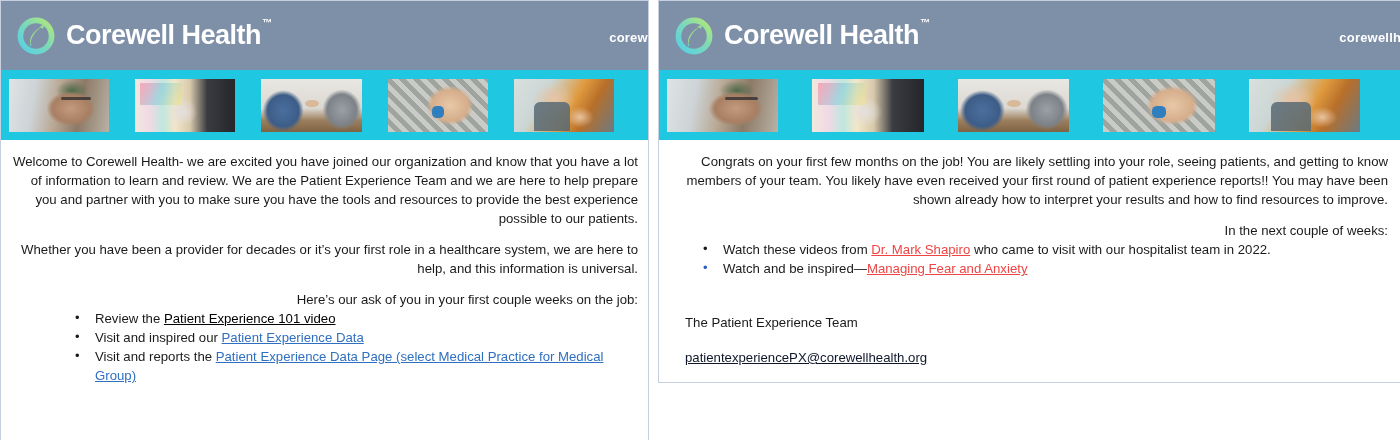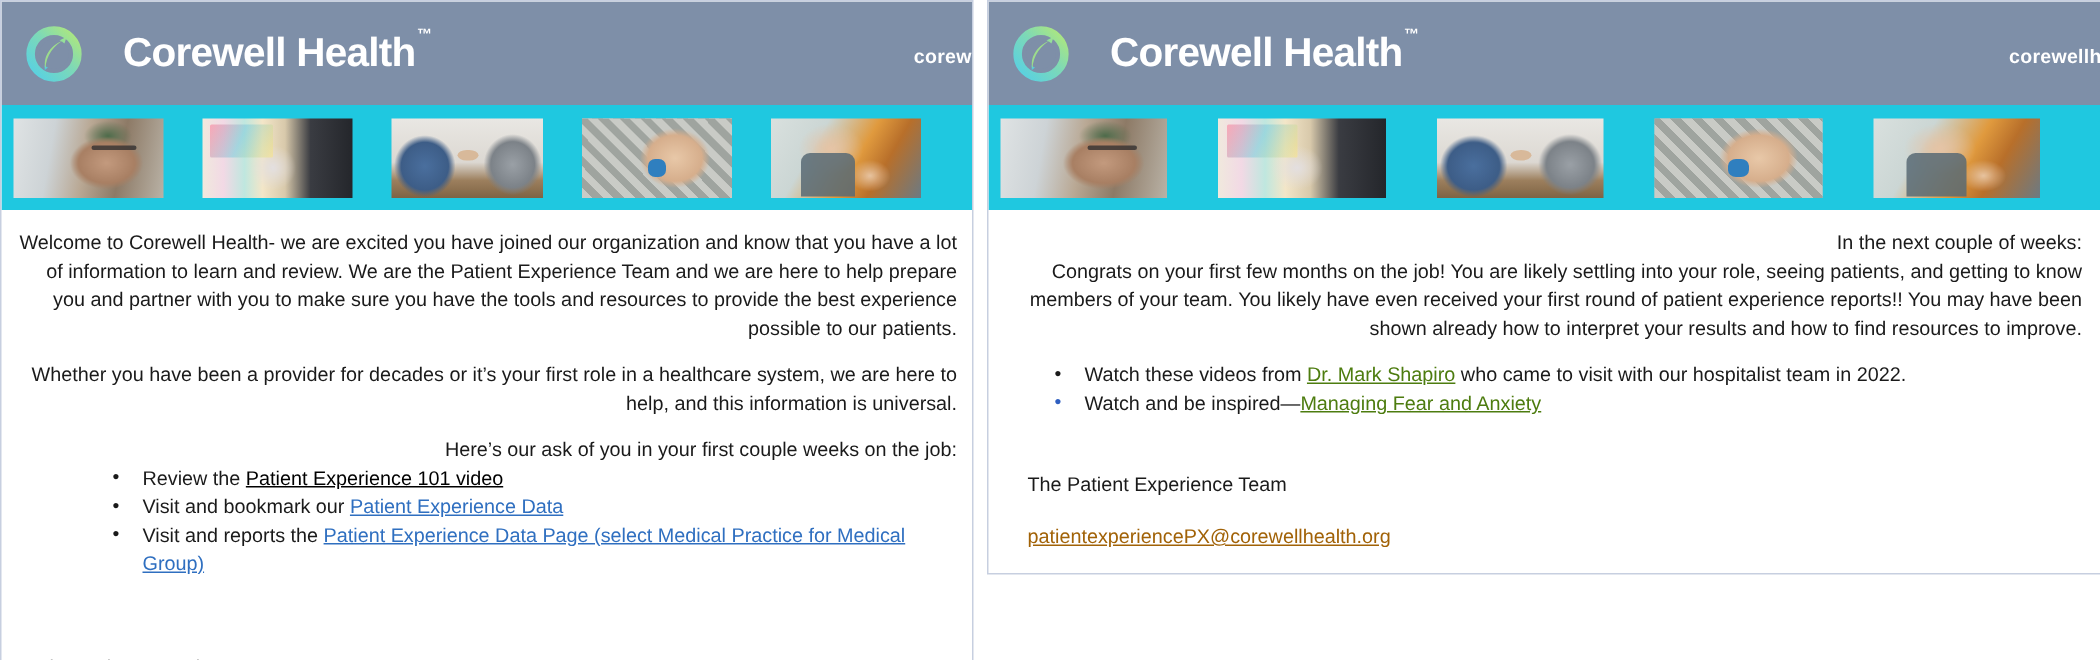--- a/index.html
+++ b/index.html
@@ -36,21 +36,21 @@
     background: #7e8fa8;
     height: 69px;
     display: flex;
     align-items: center;
     box-sizing: border-box;
     padding-left: 16px;
   }
   .brand-lockup {
     display: flex;
     align-items: center;
-    gap: 27px;
+    gap: 11px;
     text-align: right;
   }
   .logo-mark {
     width: 38px;
     height: 38px;
     flex: 0 0 38px;
     display: block;
   }
   .brand-name {
     color: #ffffff;
@@ -199,22 +199,22 @@
     font-size: 13px;
     color: #1a1a1a;
   }
   ul.bullets li.accent-bullet::before { color: #2f5fc0; }
 
   a.link {
     color: #000000;
     text-decoration: underline;
   }
   a.link.teal-blue { color: #2f6fc0; }
-  a.link.mail      { color: #a16207; }
-  a.link.person    { color: #4d7c0f; }
+  a.link.mail      { color: #0f172a; }
+  a.link.person    { color: #ef4444; }
 
   .sig-line { margin: 16px; line-height: 19px; }
   .sig-strong { font-weight: bold; color: #0f766e; }
   .gap-md { height: 19px; }
   .gap-lg { height: 34px; }
 </style>
 </head>
 <body>
 
 <div id="stage">
@@ -253,21 +253,21 @@
       <div class="photo-cell ph5"></div>
     </div>
 
     <div class="email-body">
       <p class="para">Welcome to Corewell Health- we are excited you have joined our organization and know that you have a lot of information to learn and review.  We are the Patient Experience Team and we are here to help prepare you and partner with you to make sure you have the tools and resources to provide the best experience possible to our patients.</p>
       <p class="para">Whether you have been a provider for decades or it’s your first role in a healthcare system, we are here to help, and this information is universal.</p>
       <p class="para tight">Here’s our ask of you in your first couple weeks on the job:</p>
 
       <ul class="bullets">
         <li><span>Review the </span><a class="link" href="#">Patient Experience 101 video</a><span></span></li>
-        <li><span>Visit and bookmark our </span><a class="link teal-blue" href="#">Patient Experience Data </a><span></span></li>
+        <li><span>Visit and inspired our </span><a class="link teal-blue" href="#">Patient Experience Data </a><span></span></li>
         <li><span>Visit and reports the </span><a class="link teal-blue" href="#">Patient Experience Data Page (select Medical Practice for Medical Group)</a><span></span></li>
       </ul>
 
       <div class="gap-lg"></div>
 
       <p class="sig-line">The Patient Experience Team</p>
       <p class="sig-line"></p>
     </div>
   </div>
 
@@ -299,22 +299,22 @@
 
     <div class="photo-strip">
       <div class="photo-cell ph1"></div>
       <div class="photo-cell ph2"></div>
       <div class="photo-cell ph3"></div>
       <div class="photo-cell ph4"></div>
       <div class="photo-cell ph5"></div>
     </div>
 
     <div class="email-body">
+      <p class="para">Congrats on your first few months on the job! You are likely settling into your role, seeing patients, and getting to know members of your team.  You likely have even received your first round of patient experience reports!!  You may have been shown already how to interpret your results and how to find resources to improve.</p>
       <p class="para tight">In the next couple of weeks:</p>
-      <p class="para">Congrats on your first few months on the job! You are likely settling into your role, seeing patients, and getting to know members of your team.  You likely have even received your first round of patient experience reports!!  You may have been shown already how to interpret your results and how to find resources to improve.</p>
 
       <ul class="bullets">
         <li><span>Watch these videos from </span><a class="link person" href="#">Dr. Mark Shapiro</a><span> who came to visit with our hospitalist team in 2022.</span></li>
         <li class="accent-bullet"><span>Watch and be inspired—</span><a class="link person" href="#">Managing Fear and Anxiety</a><span></span></li>
       </ul>
 
       <div class="gap-md"></div>
 
       <p class="sig-line">The Patient Experience Team</p>
       <p class="sig-line"><a class="link mail" href="#">patientexperiencePX@corewellhealth.org</a></p>

